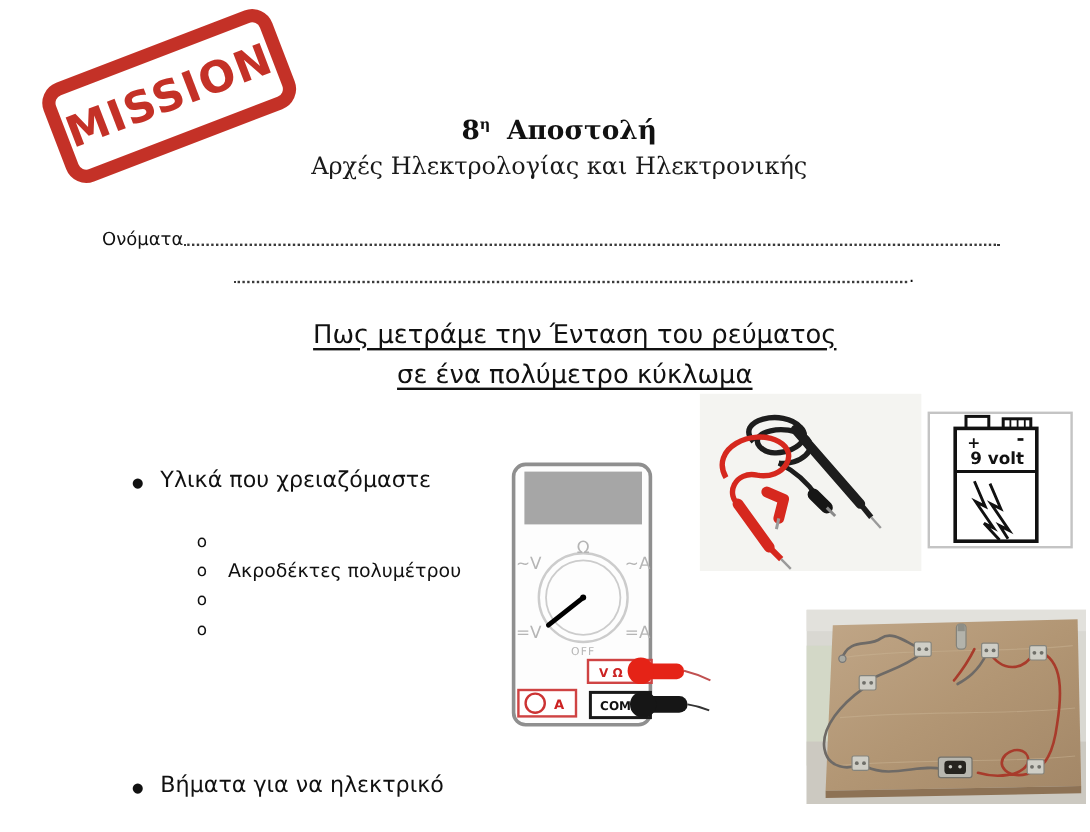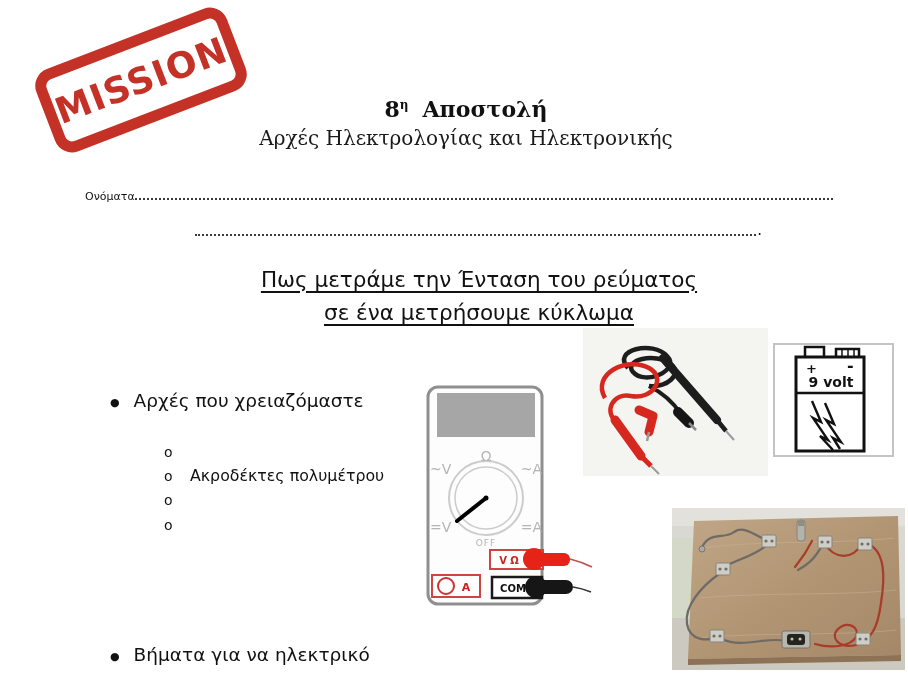--- a/index.html
+++ b/index.html
@@ -19,21 +19,21 @@
     font-size:36px; font-weight:bold; letter-spacing:1px;
     color:var(--stamp_red,#c1271c);
   }
   
   .titleblock{position:absolute; left:12px; top:96px; width:908px; text-align:center;}
   .title{font-family:"DejaVu Serif",serif; font-size:22px; font-weight:bold;}
   .title sup{font-size:12px;}
   .title .rest{margin-left:14px;}
   .subtitle{font-family:"DejaVu Serif",serif; font-size:20px; margin-top:4px; color:#1a1a1a;}
   
-  .names1{position:absolute; left:85px; top:190px; width:748px; display:flex; font-size:11px;}
+  .names1{position:absolute; left:85px; top:190px; width:748px; display:flex; font-size:15px;}
   .names2{position:absolute; left:195px; top:221px; width:567px; display:flex; font-size:15px;}
   .dotfill{flex:1; border-bottom:2px dotted #3a3a3a; margin-bottom:3px;}
   .names2 .period{margin-left:1px;}
   
   .heading{position:absolute; left:5px; top:263px; width:908px; text-align:center;
     font-size:21.5px; line-height:33px;}
   .heading .u{text-decoration:underline; text-decoration-thickness:2px; text-underline-offset:4px;margin-left:40px;}
   
   .bullet-row{position:absolute; display:flex; gap:14px; font-size:18.5px;}
   .bullet-row .dot{font-size:11px; margin-top:6px;}
@@ -78,26 +78,26 @@
     <span>Ονόματα</span>
     <span class="dotfill"></span>
   </div>
   <div class="names2">
     <span class="dotfill"></span>
     <span class="period">.</span>
   </div>
 
   <div class="heading">
     <div><span class="u">Πως μετράμε την Ένταση του ρεύματος</span></div>
-    <div><span class="u">σε ένα μετρήσουμε κύκλωμα</span></div>
+    <div><span class="u">σε ένα πολύμετρο κύκλωμα</span></div>
   </div>
 
   <div class="bullet-row mat-row">
     <span class="dot">●</span>
-    <span>Αρχές που χρειαζόμαστε</span>
+    <span>Υλικά που χρειαζόμαστε</span>
   </div>
   <div class="sublist">
     <div class="subitem">
       <span class="sm">o</span>
     </div>
     <div class="subitem">
       <span class="sm">o</span>
       <span>Ακροδέκτες πολυμέτρου</span>
     </div>
     <div class="subitem">

